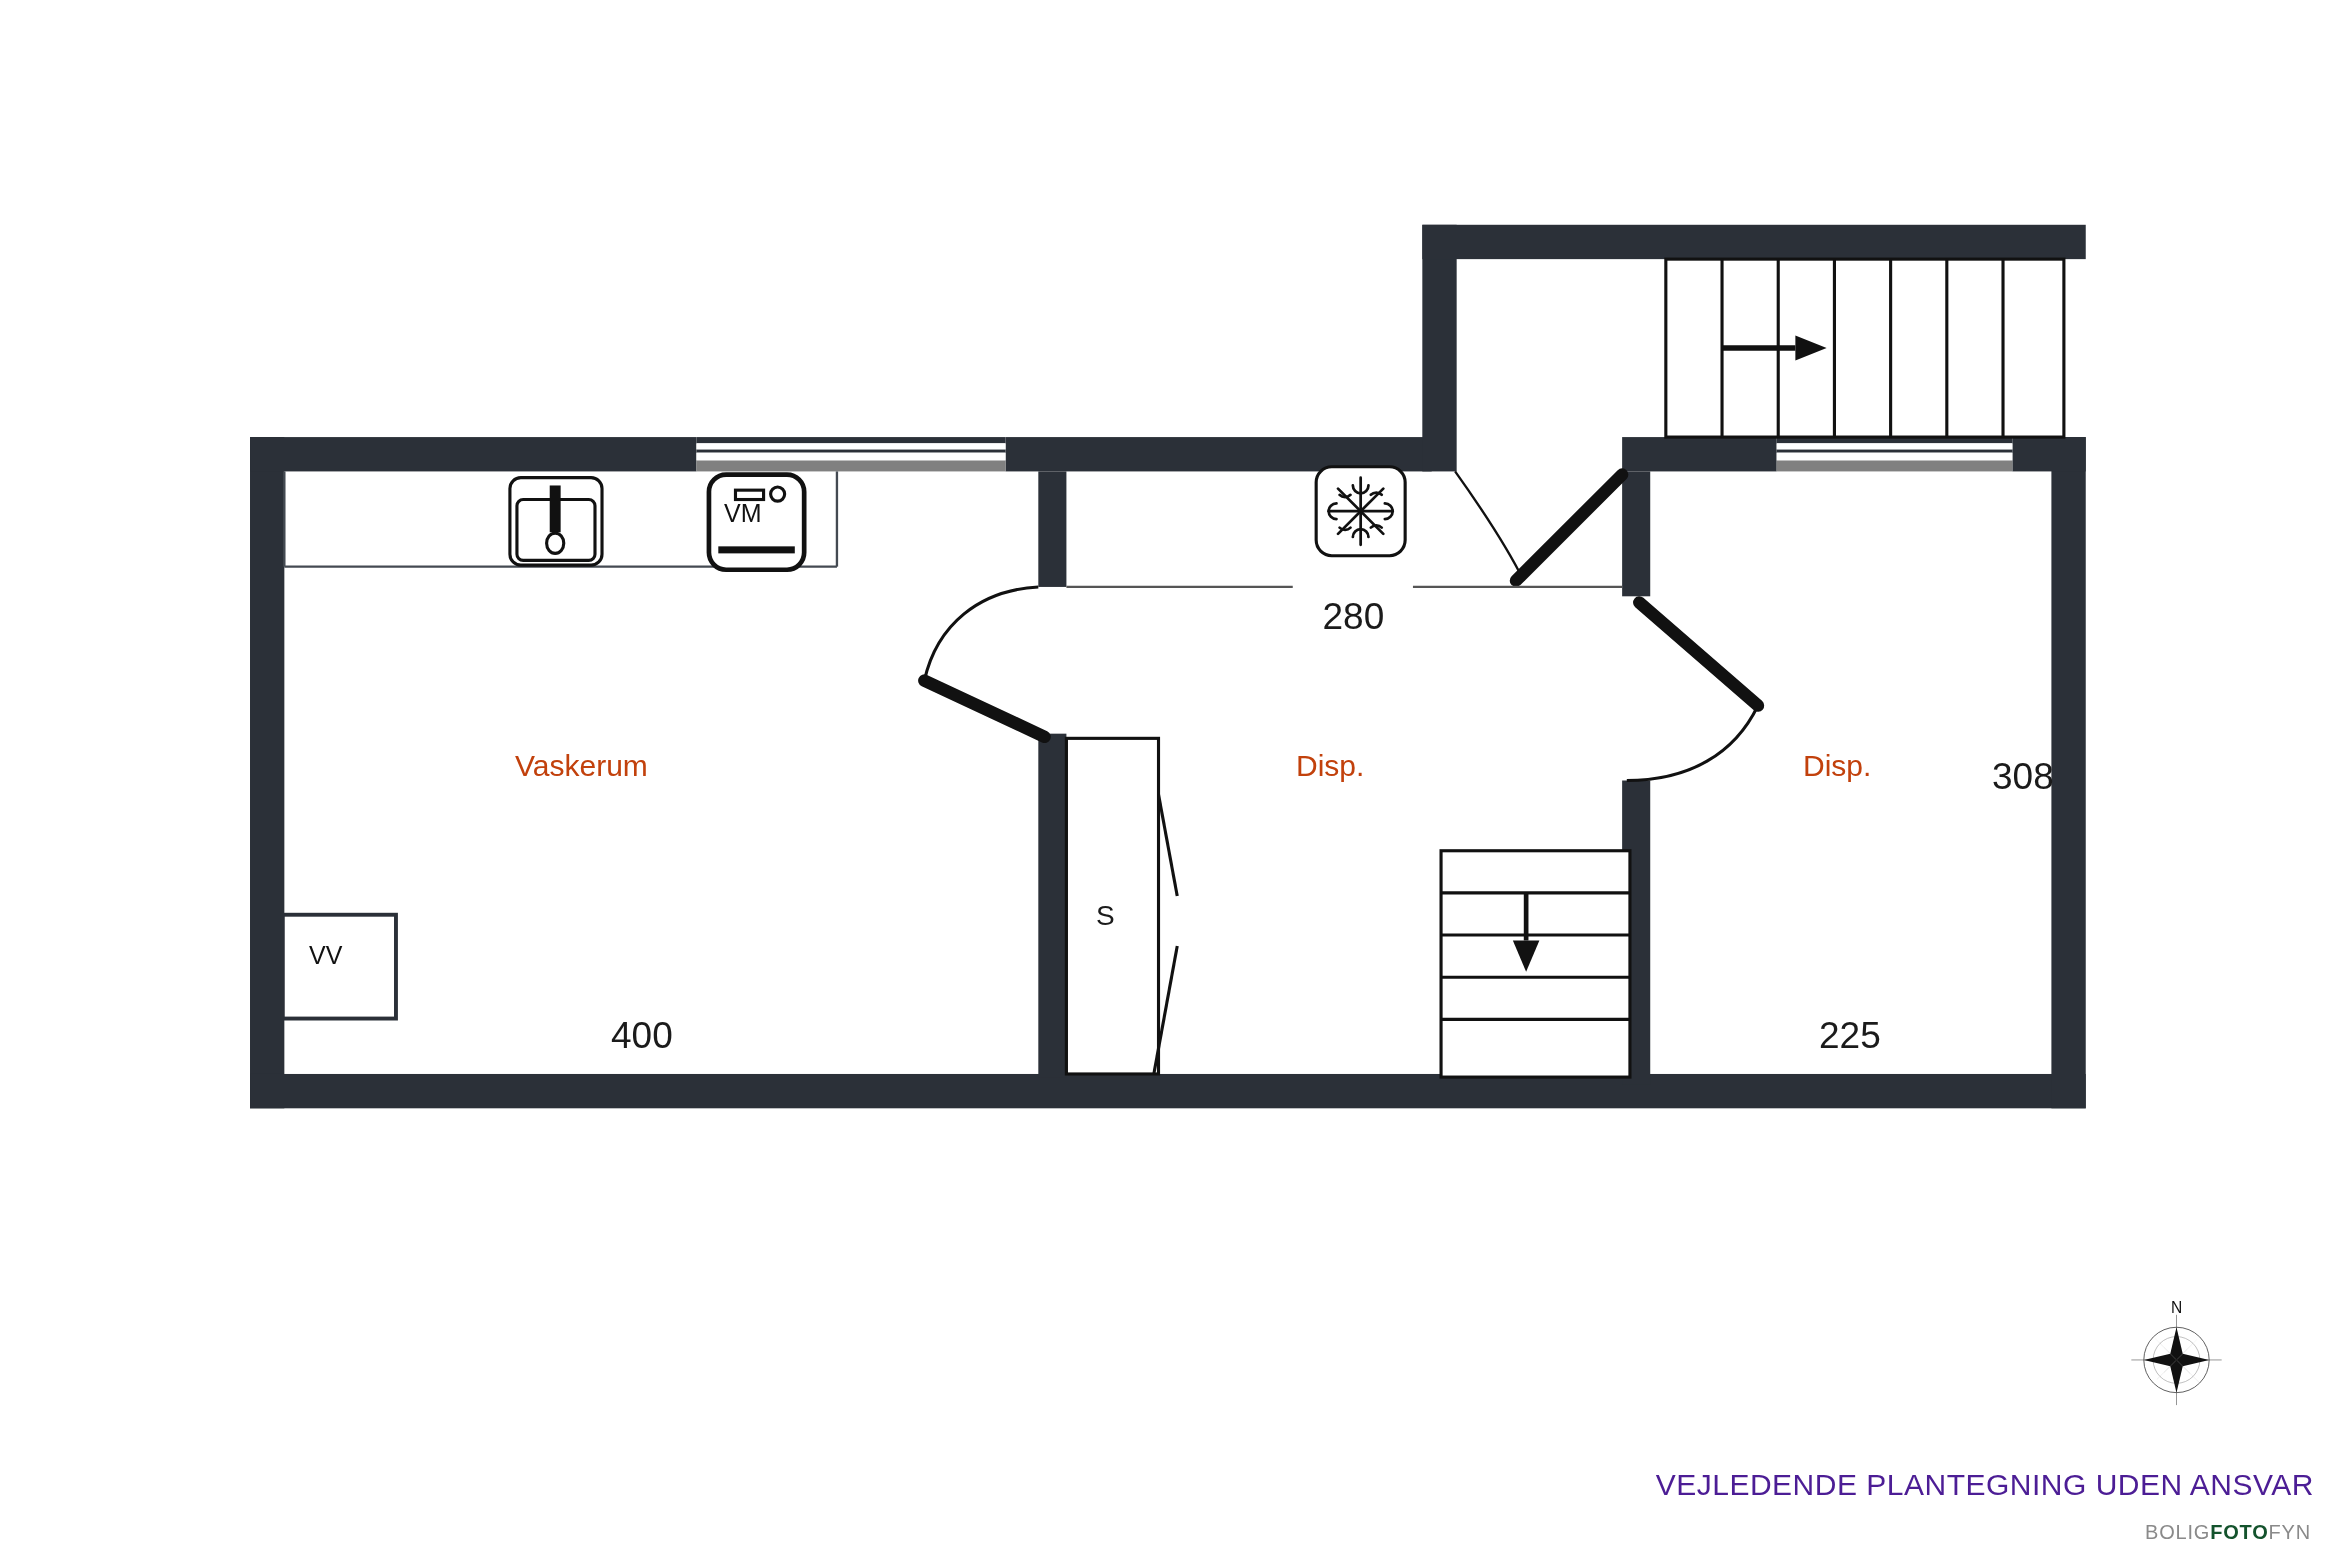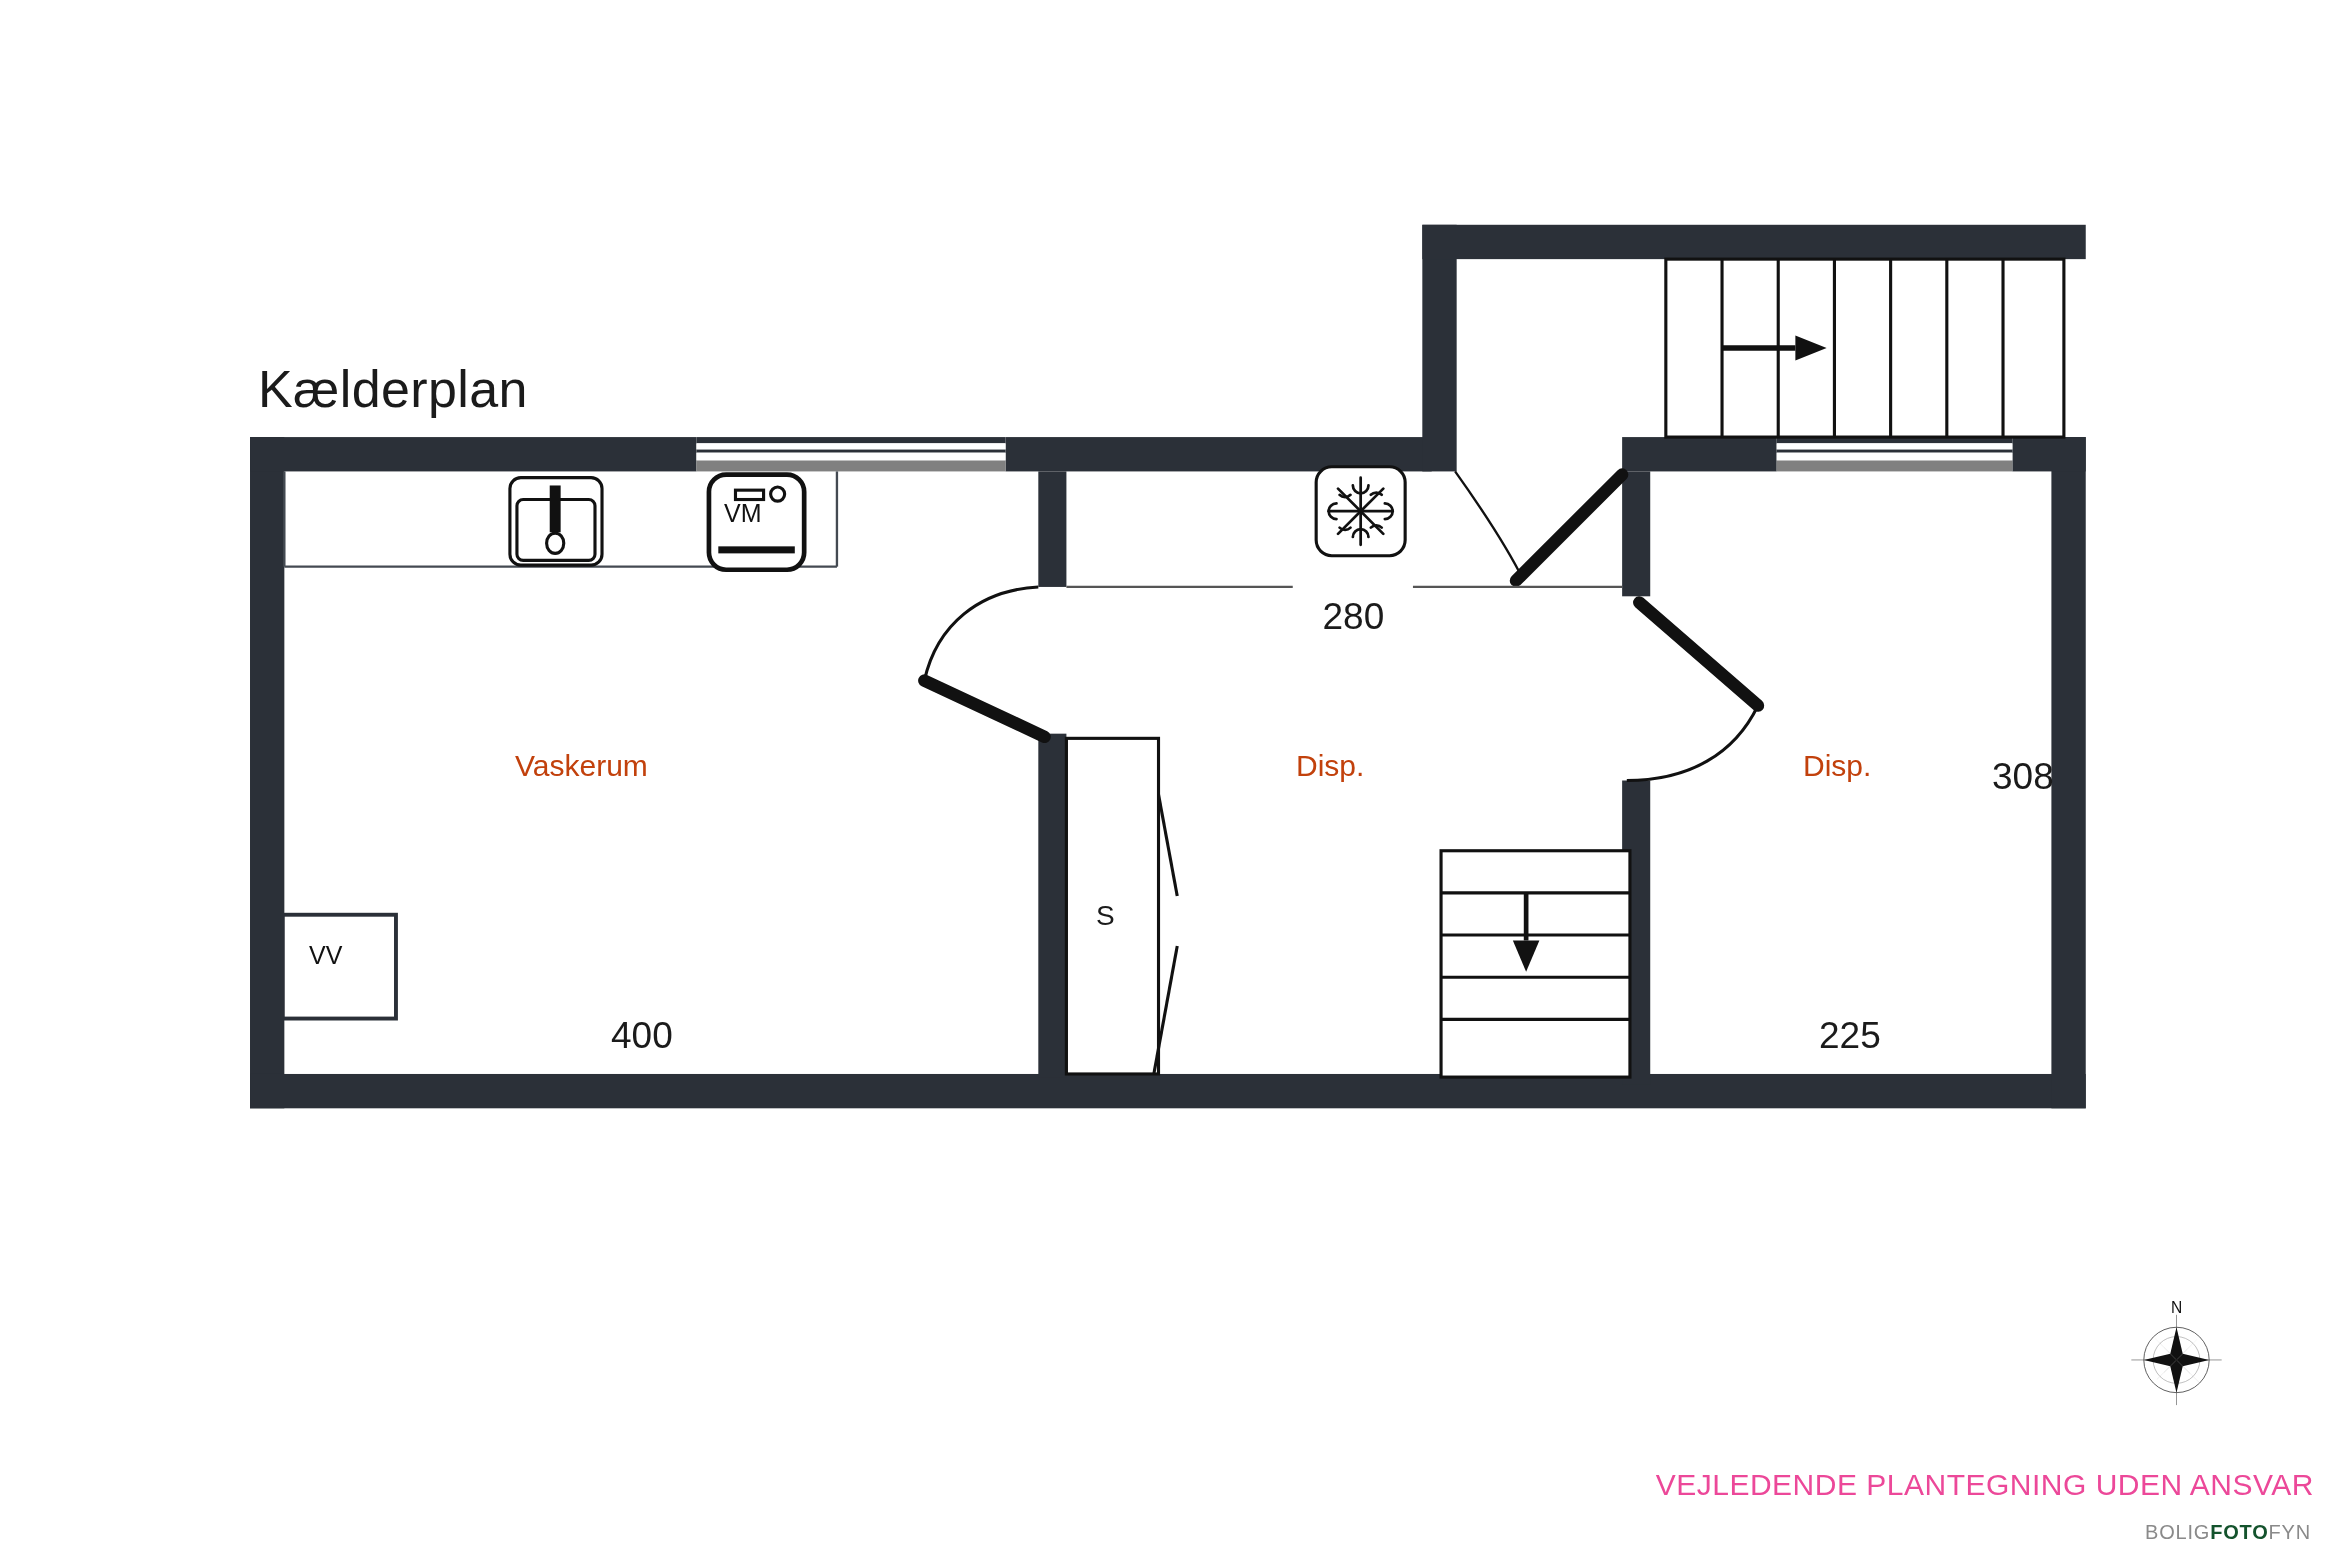--- a/index.html
+++ b/index.html
@@ -67,21 +67,21 @@
     font-size: 28px;
     color: #1b1b1b;
     white-space: nowrap;
   }
   .footer-note {
     position: absolute;
     right: 28px;
     top: 1468px;
     font-size: 30px;
     letter-spacing: 0.5px;
-    color: #ec4899;
+    color: #4c1d95;
     white-space: nowrap;
     text-align: right;
   }
   .brand {
     position: absolute;
     right: 31px;
     top: 1521px;
     font-size: 20px;
     letter-spacing: 0.8px;
     color: #8a8a8a;
@@ -247,21 +247,20 @@
       </g>
     </g>
 
     <g>
       <line x1="1366" y1="752" x2="1656" y2="752" stroke="#555555" stroke-width="3"></line>
       <line x1="1810" y1="752" x2="2078" y2="752" stroke="#555555" stroke-width="3"></line>
     </g>
 
   </svg>
 
-  <div class="plan-title">Kælderplan</div>
 
   <div class="room-label" style="left:515px; top:749px;">Vaskerum</div>
 
   <div class="room-label" style="left:1296px; top:749px;">Disp.</div>
 
   <div class="room-label" style="left:1803px; top:749px;">Disp.</div>
 
   <div class="dim-label" style="left:1992px; top:756px;">308</div>
 
   <div class="dim-label" style="left:611px; top:1015px;">400</div>

